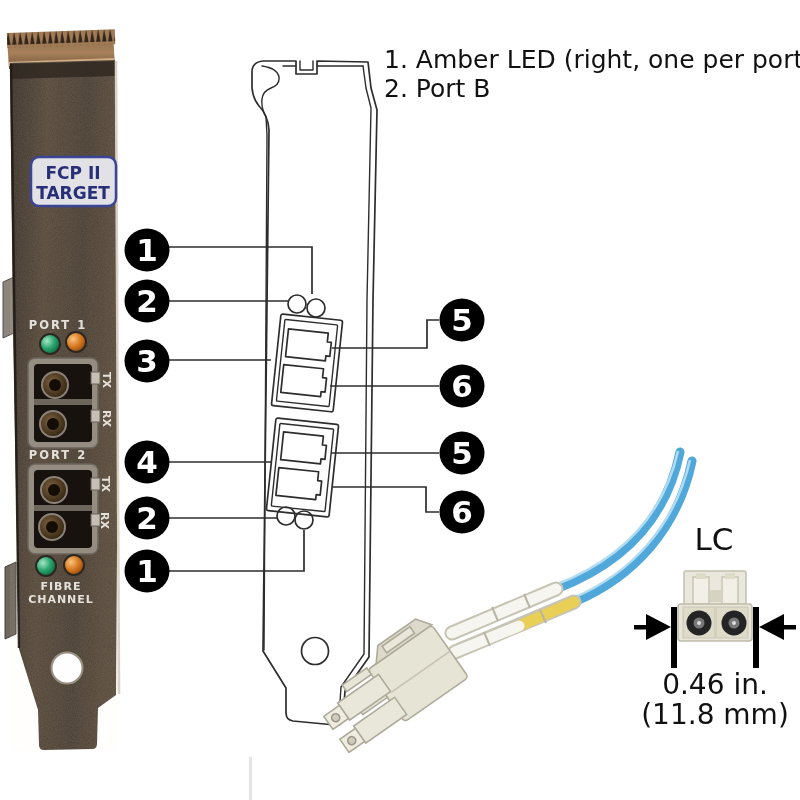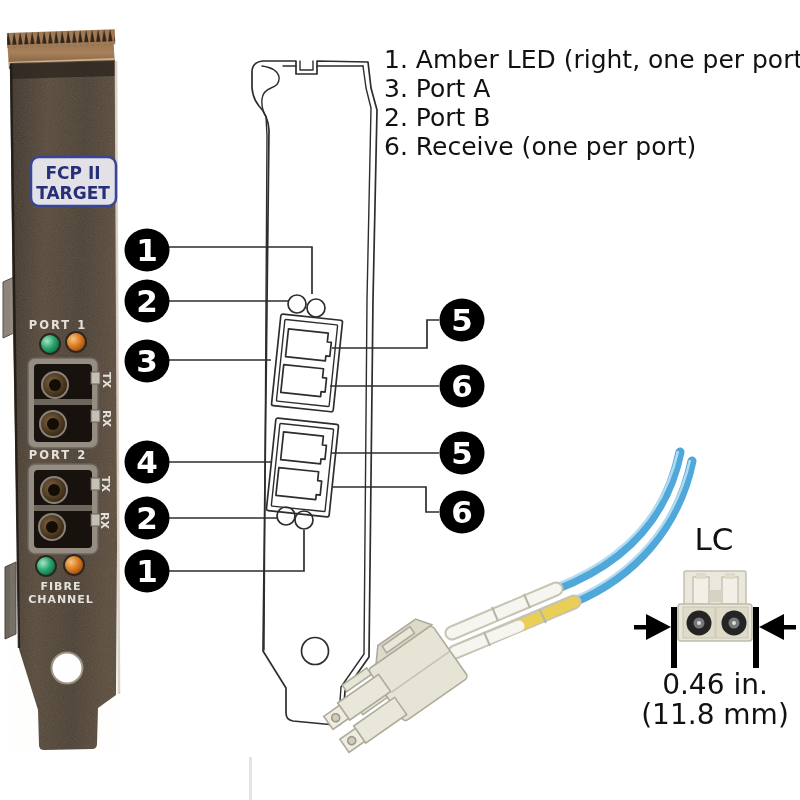--- a/index.html
+++ b/index.html
@@ -274,18 +274,16 @@
       <polygon points="759,627 784,614 784,640"></polygon>
       <rect x="782" y="625" width="14" height="4.5"></rect>
     </g>
     <text x="715" y="694" text-anchor="middle" font-size="28" fill="#111">0.46 in.</text>
     <text x="715" y="724" text-anchor="middle" font-size="28" fill="#111">(11.8 mm)</text>
   </g>
 </svg>
 
   <div class="legend">
     <div class="legend-line">1. Amber LED (right, one per port)</div>
-    <div class="legend-line">3. Port A</div>
     <div class="legend-line">2. Port B</div>
-    <div class="legend-line">6. Receive (one per port)</div>
   </div>
 
 </div>
 
 </body></html>

